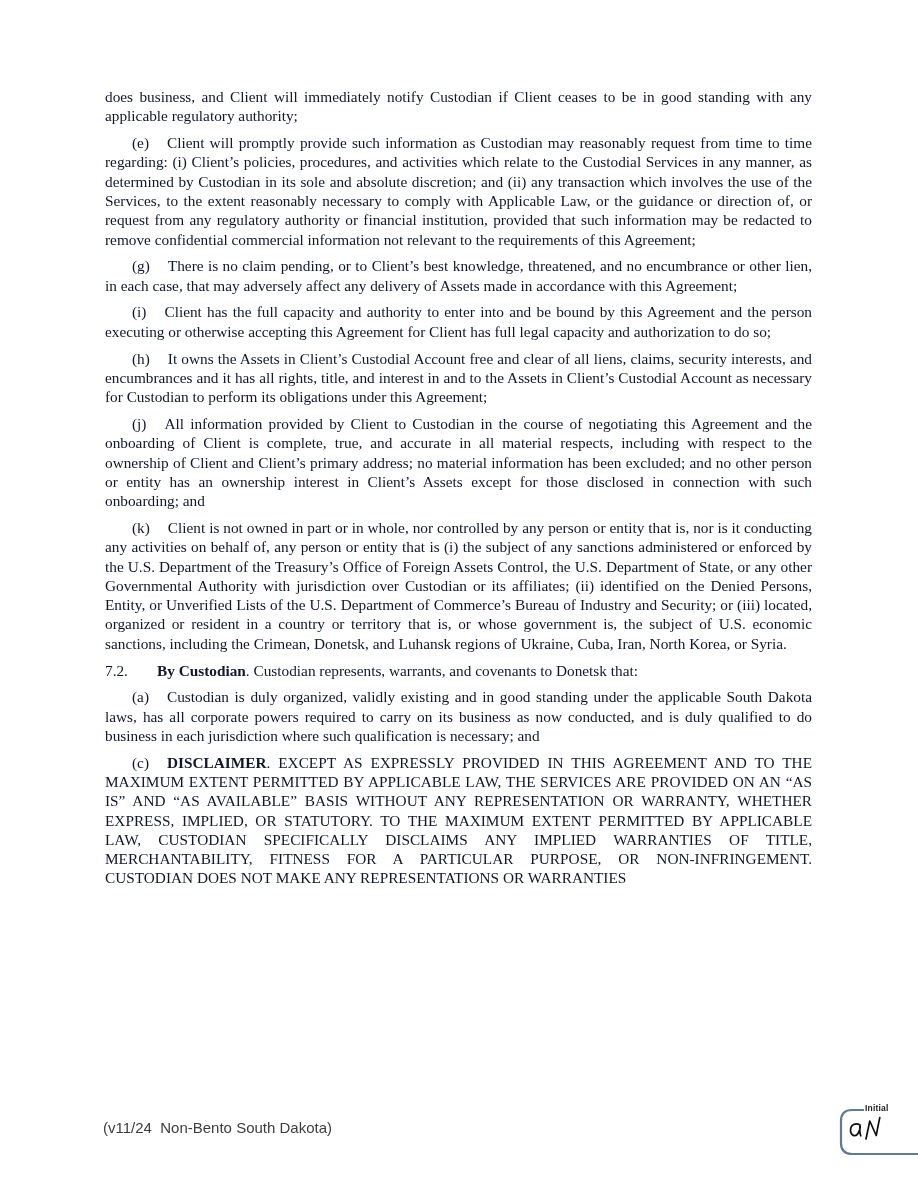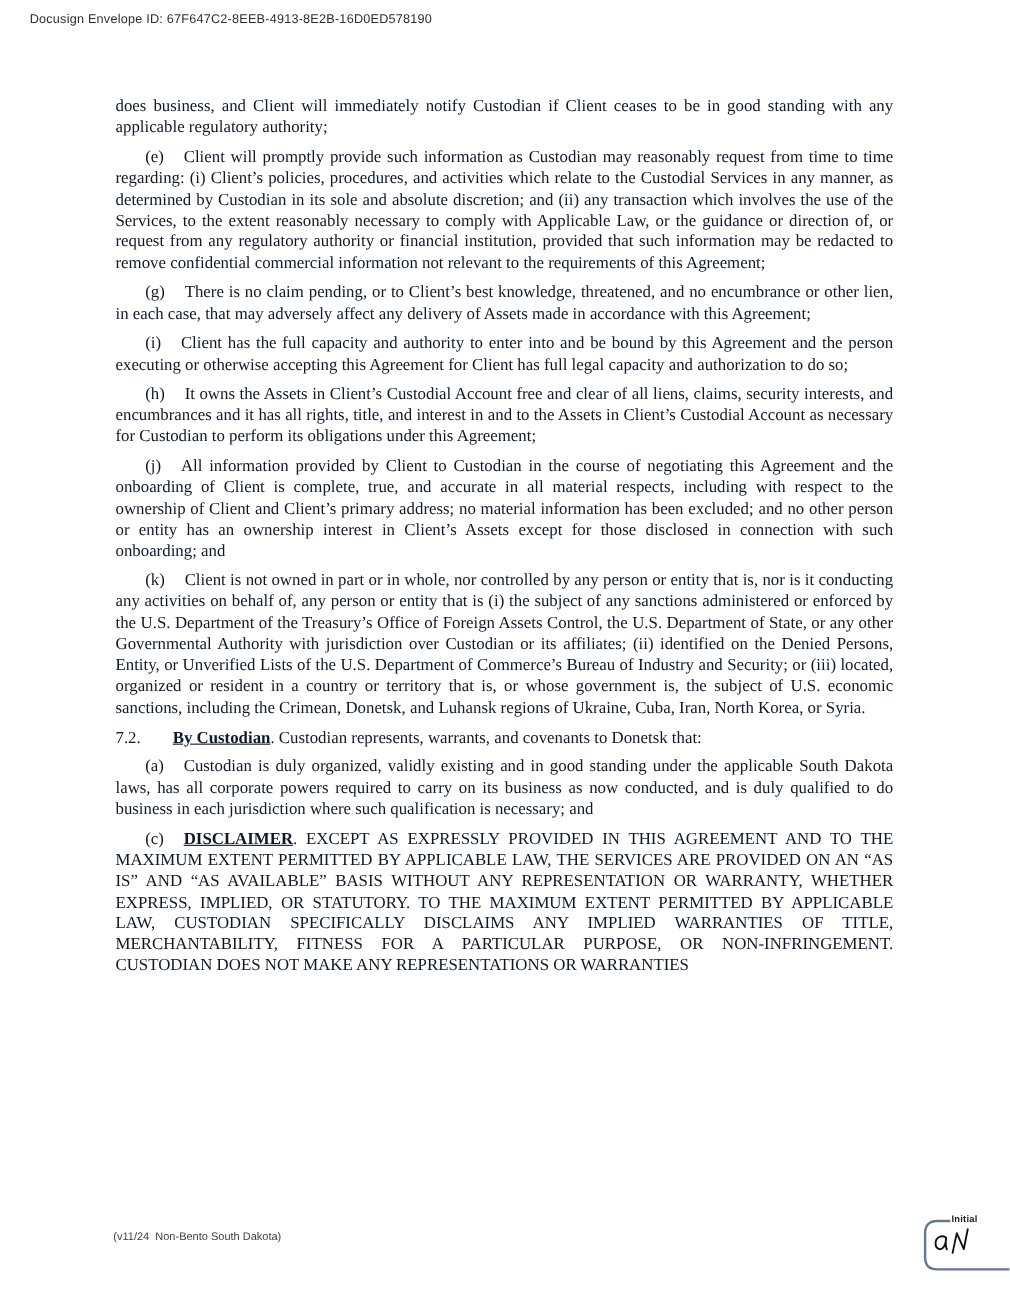--- a/index.html
+++ b/index.html
@@ -27,27 +27,27 @@
     width: 707px;
     color: #0f172a;
     font-size: 15.3px;
     line-height: 19.3px;
     text-align: justify;
   }
   p.para { margin: 0 0 7.5px 0; }
   p.labeled { text-indent: 27px; }
   .plabel { padding-right: 18px; }
   .sec-num { display: inline-block; width: 52px; text-indent: 0; }
-  .bold { font-weight: bold; text-decoration: underline; }
+  .bold { font-weight: bold; }
   .doc-footer {
     position: absolute;
     left: 103px;
     top: 1119px;
     font-family: "Liberation Sans", sans-serif;
-    font-size: 10px;
+    font-size: 15px;
     color: #3d3d3d;
     white-space: pre;
   }
   .initial-tab {
     position: absolute;
     left: 838px;
     top: 1100px;
     width: 80px;
     height: 60px;
     cursor: pointer;
@@ -72,21 +72,20 @@
     overflow: hidden;
     opacity: 0;
     pointer-events: none;
   }
 </style>
 </head>
 <body>
 
 <div class="page">
 
-  <div class="envelope-line">Docusign Envelope ID: 67F647C2-8EEB-4913-8E2B-16D0ED578190</div>
 
   <div class="doc-body">
 
     <p class="para"><span>does business, and Client will immediately notify Custodian if Client ceases to be in good standing with any applicable regulatory authority;</span></p>
 
     <p class="para labeled"><span class="plabel">(e)</span><span>Client will promptly provide such information as Custodian may reasonably request from time to time regarding: (i) Client’s policies, procedures, and activities which relate to the Custodial Services in any manner, as determined by Custodian in its sole and absolute discretion; and (ii) any transaction which involves the use of the Services, to the extent reasonably necessary to comply with Applicable Law, or the guidance or direction of, or request from any regulatory authority or financial institution, provided that such information may be redacted to remove confidential commercial information not relevant to the requirements of this Agreement;</span></p>
 
 
     <p class="para labeled"><span class="plabel">(g)</span><span>There is no claim pending, or to Client’s best knowledge, threatened, and no encumbrance or other lien, in each case, that may adversely affect any delivery of Assets made in accordance with this Agreement;</span></p>
 

